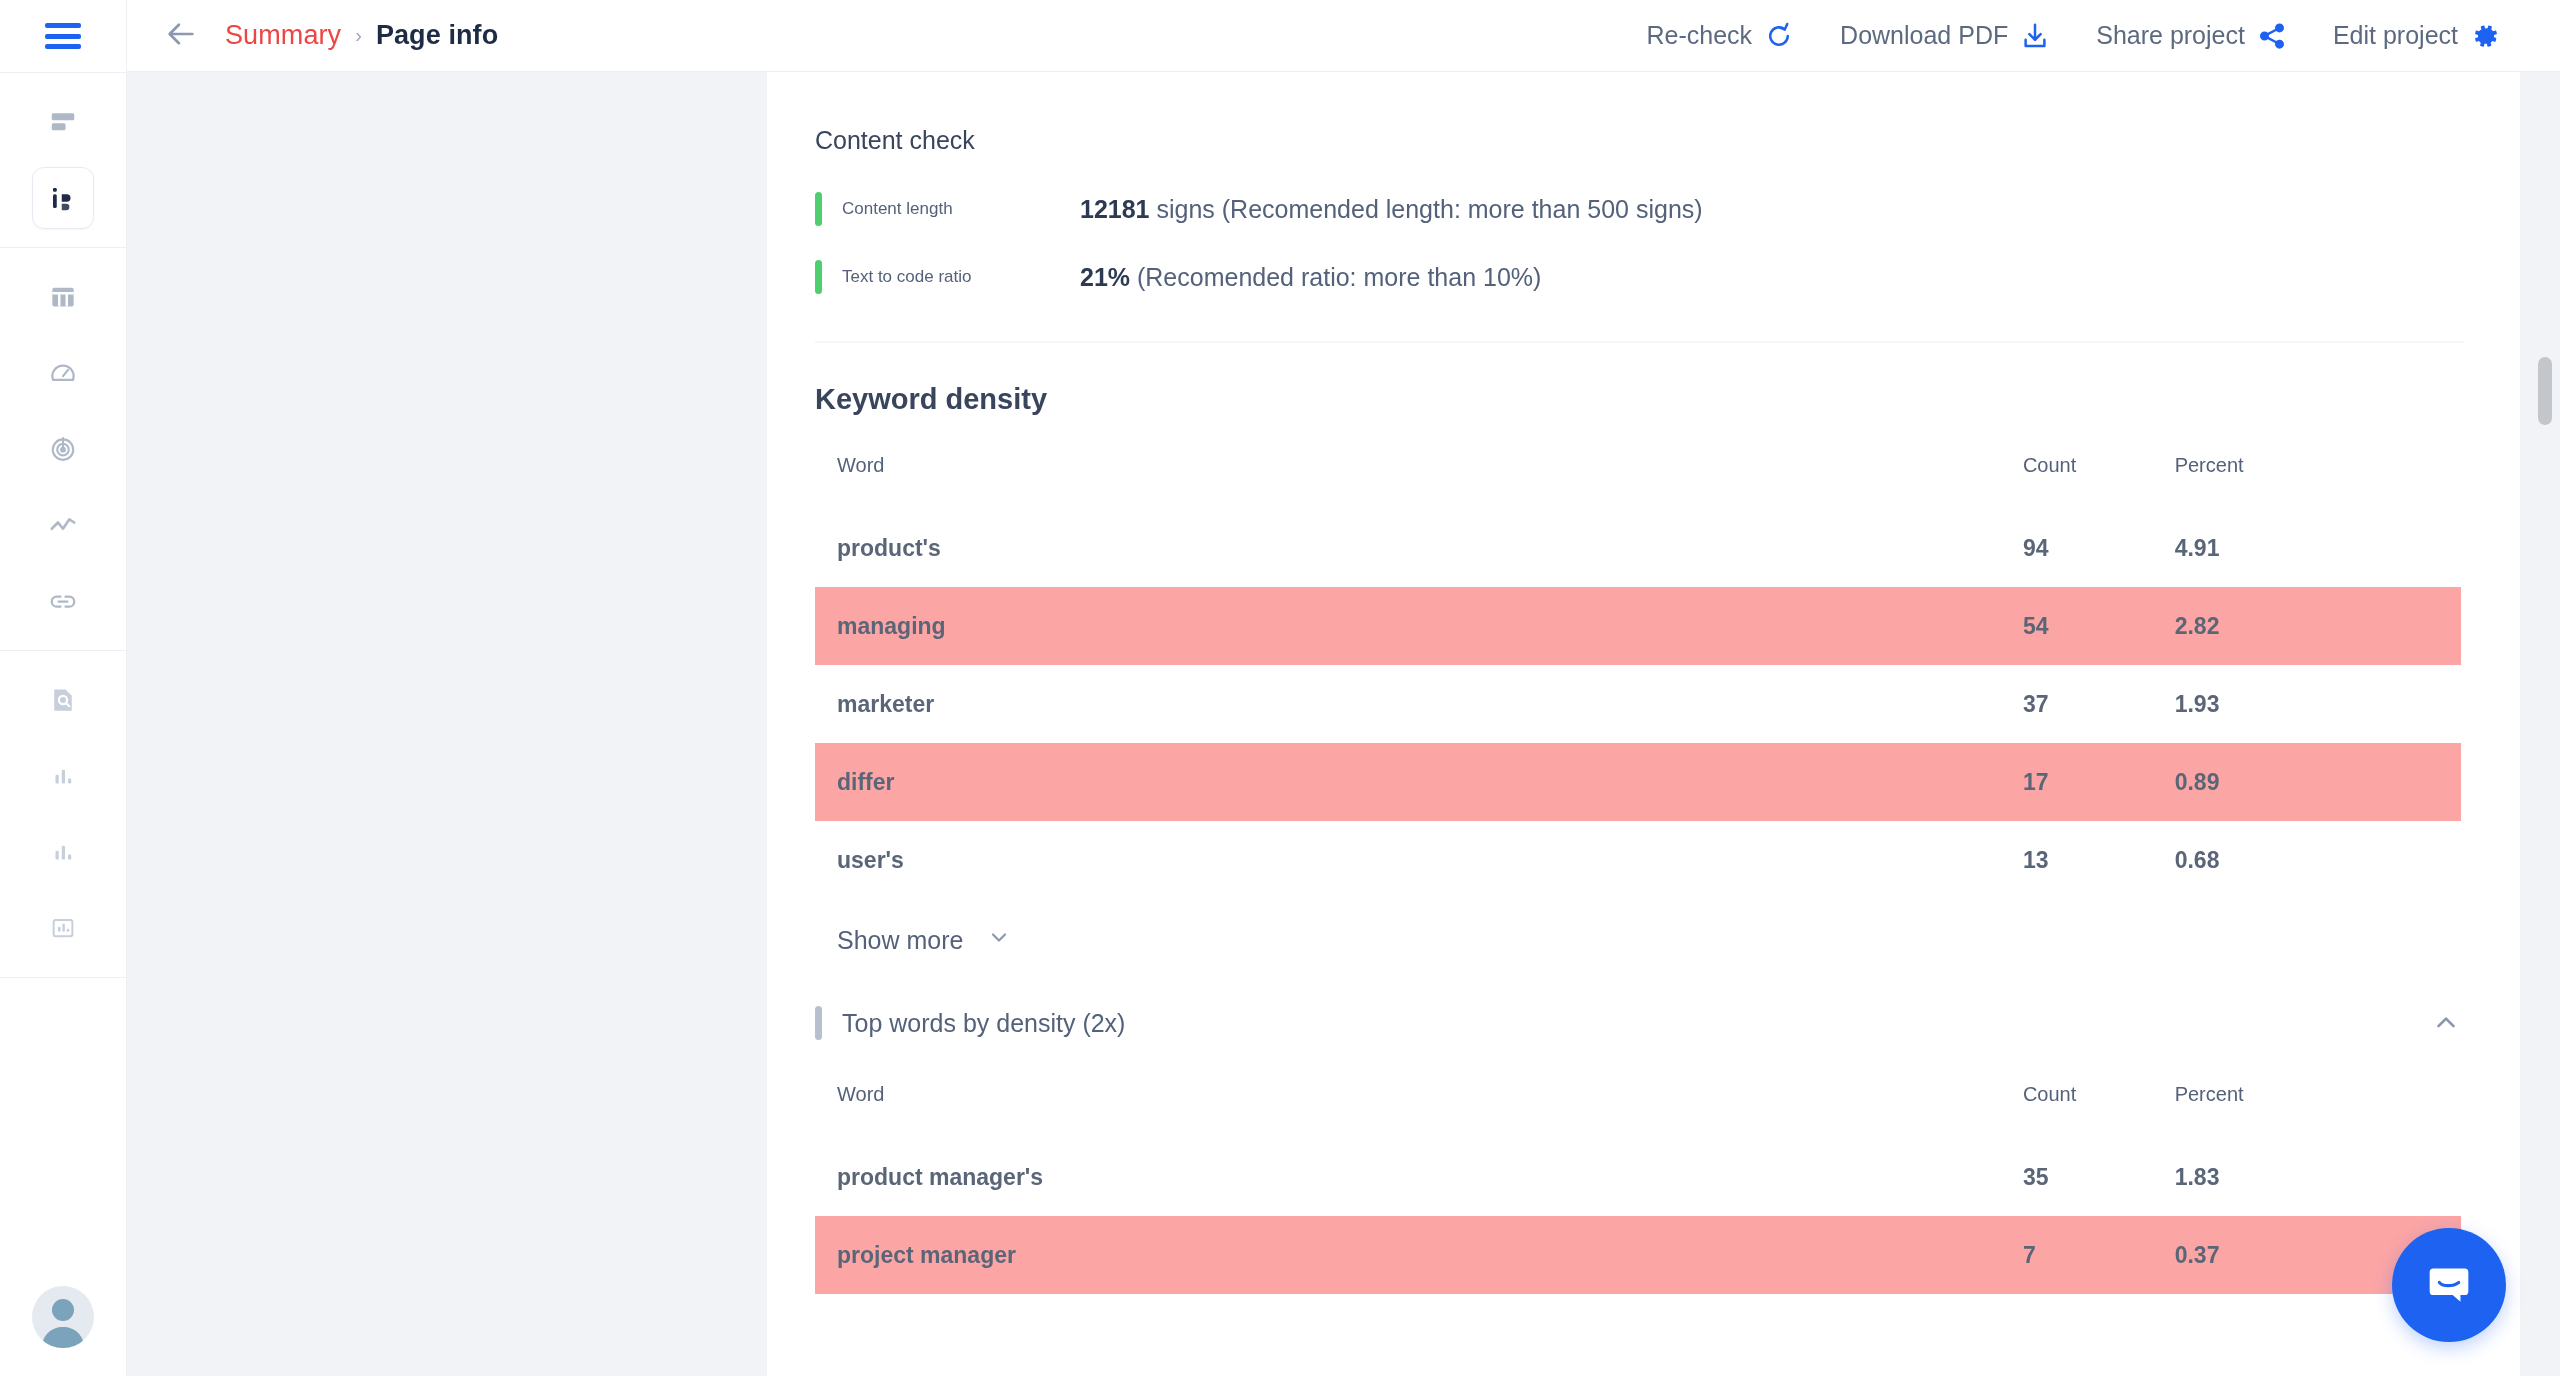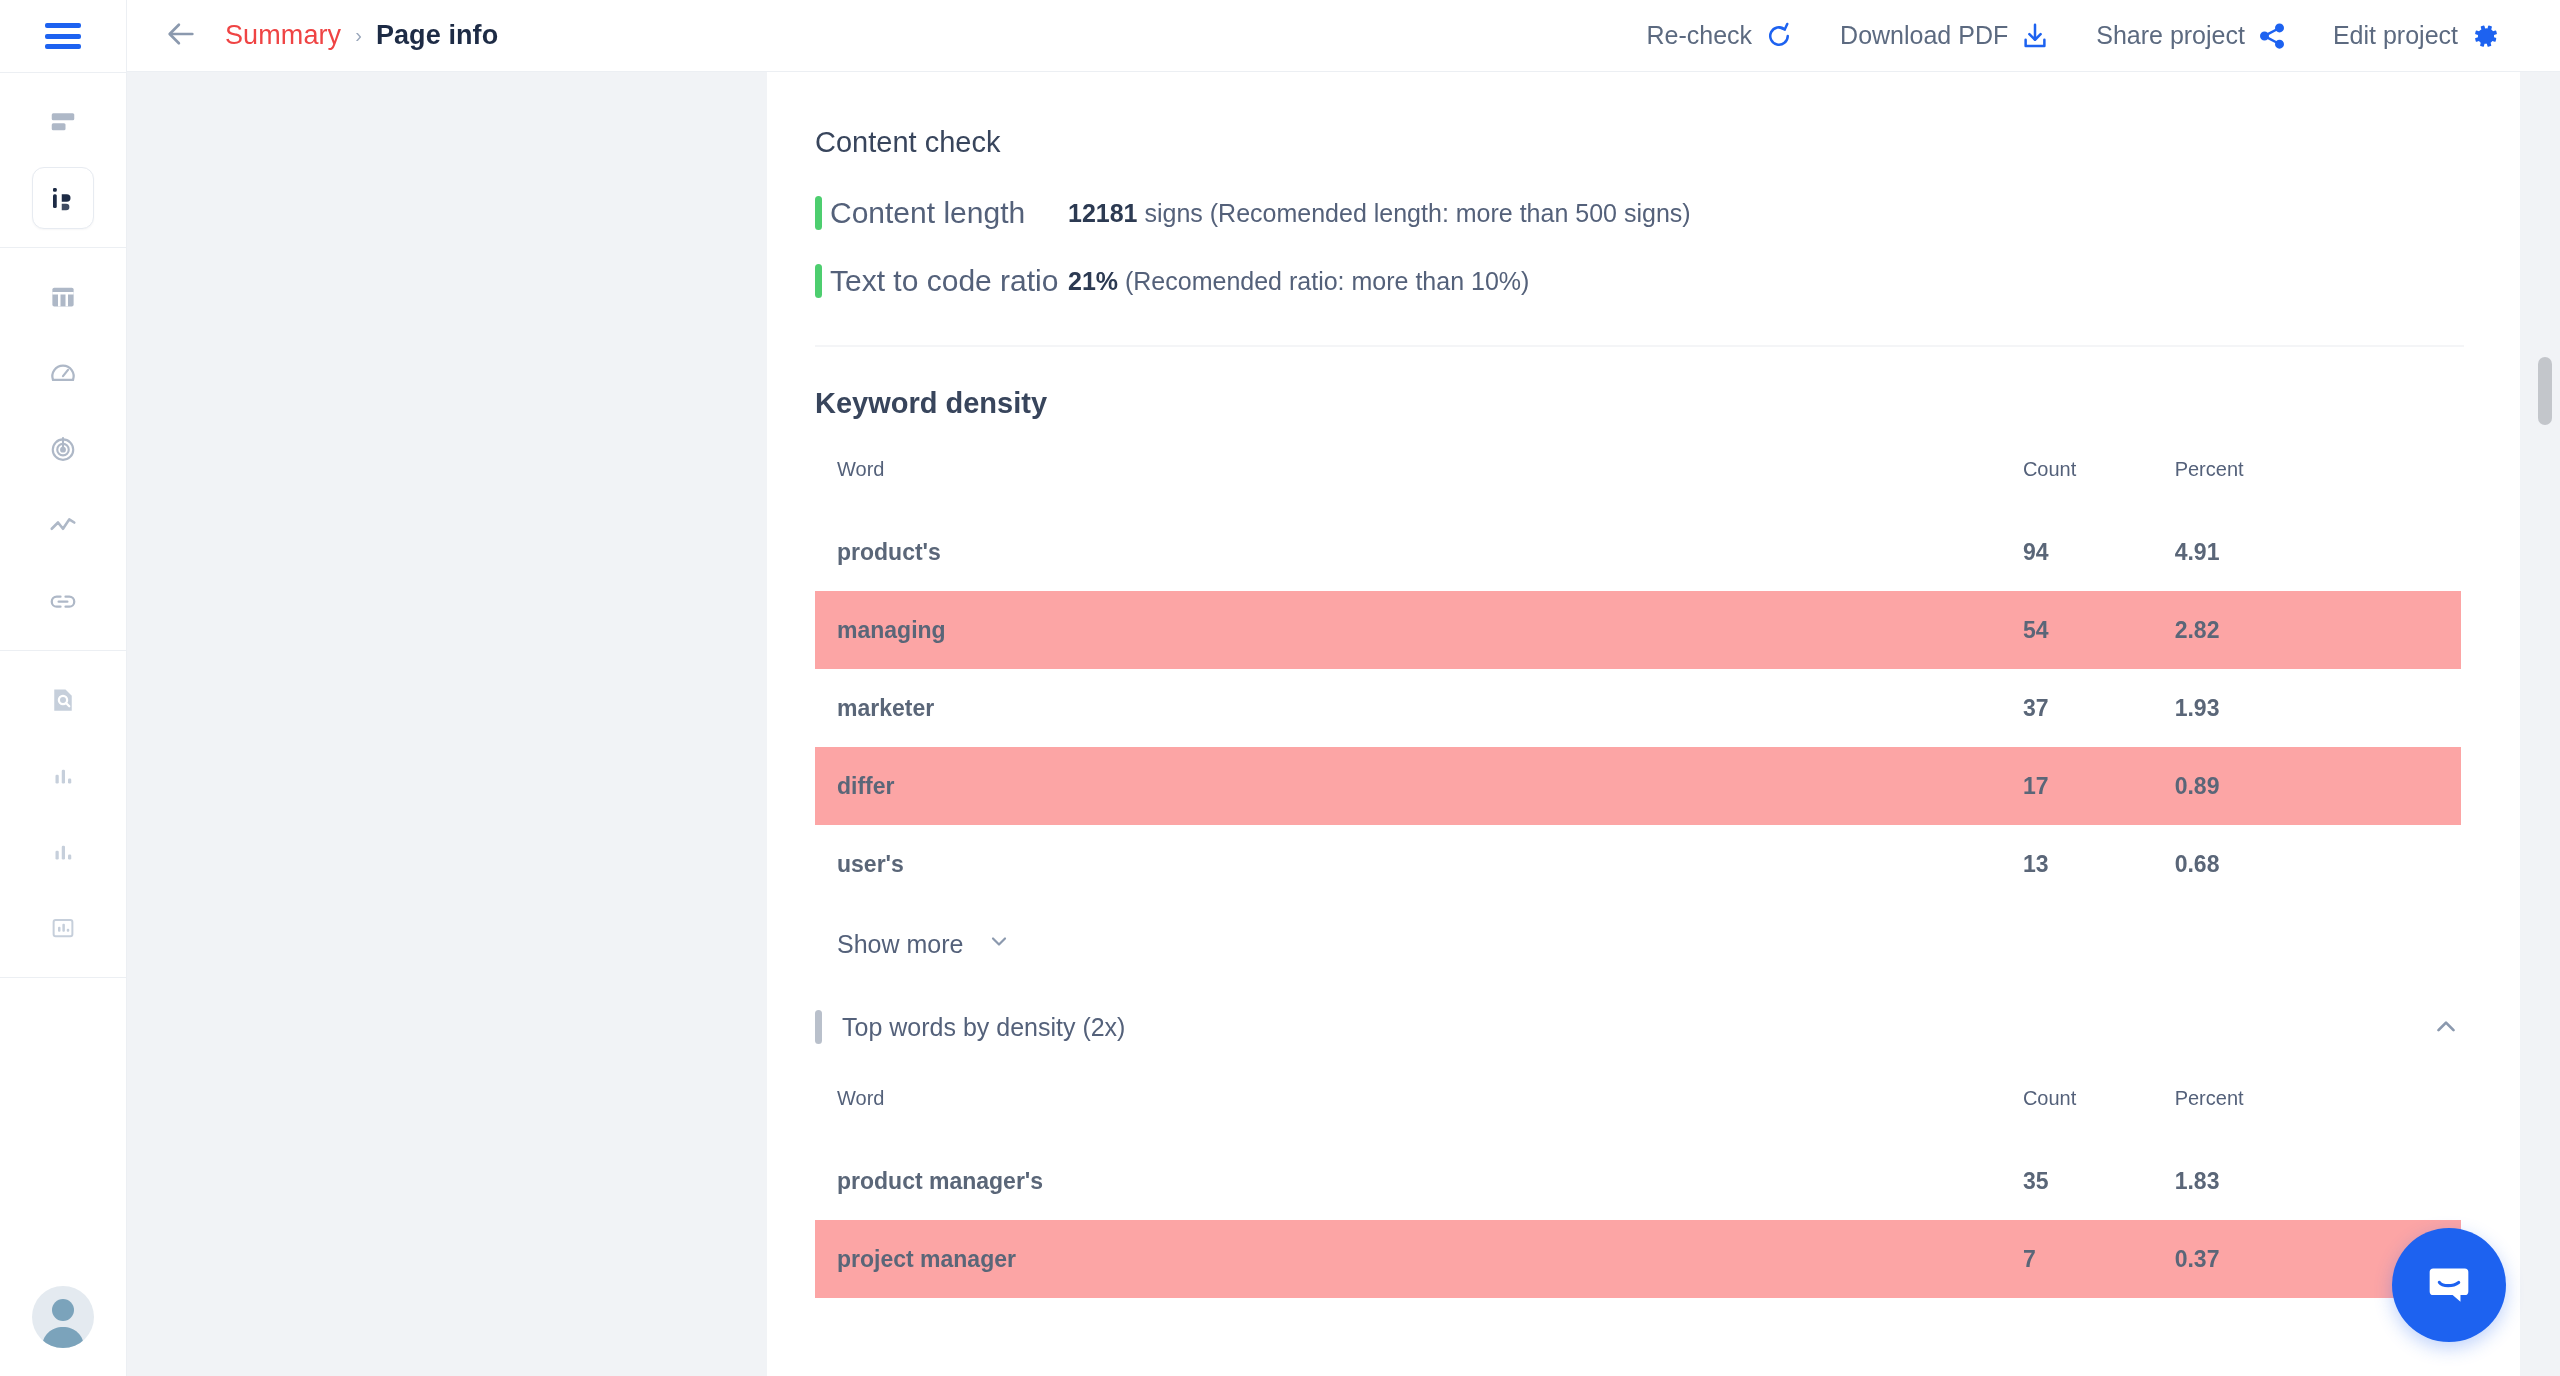--- a/index.html
+++ b/index.html
@@ -65,28 +65,28 @@
   .action .ico { width: 30px; height: 30px; display:flex; align-items:center; justify-content:center; }
 
   
   .body { flex: 1; display:flex; min-height:0; background:#f1f3f6; position:relative; }
   .left-pane { width: 640px; flex: 0 0 640px; background:#f1f3f6; }
   .content {
     flex: 1; background:#ffffff; position:relative; overflow:hidden;
     padding: 0 96px 0 48px;
   }
 
-  .sec-title { font-size: 29px; color:#38455c; font-weight: 400; }
+  .sec-title { font-size: 25px; color:#38455c; font-weight: 400; }
 
   .check-list { margin-top: 34px; display:flex; flex-direction:column; gap: 28px; }
   .check-row { display:flex; align-items:center; height: 40px; }
   .bar { width: 7px; height: 34px; border-radius: 4px; flex:0 0 7px; }
   .bar.green { background:#4dce6f; }
   .bar.gray  { background:#b9c0cb; }
-  .check-label { margin-left: 8px; width: 238px; font-size: 30px; color:#54617a; }
+  .check-label { margin-left: 20px; width: 238px; font-size: 17px; color:#54617a; }
   .check-value { font-size: 25px; color:#54617a; }
   .check-value b { color:#2c3a52; font-weight:700; }
 
   .divider { height: 2px; background:#f4f5f7; margin: 44px 0 0 0; }
 
   .kd-title { margin-top: 40px; font-size: 29px; color:#38455c; }
 
   .acc-head {
     margin-top: 34px; display:flex; align-items:center; height: 44px; cursor:pointer;
   }

